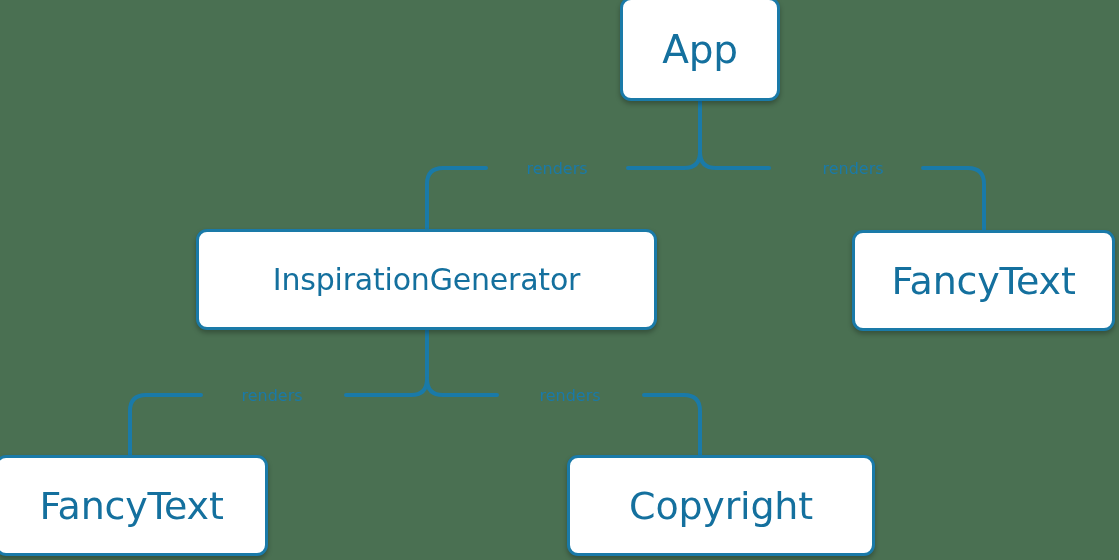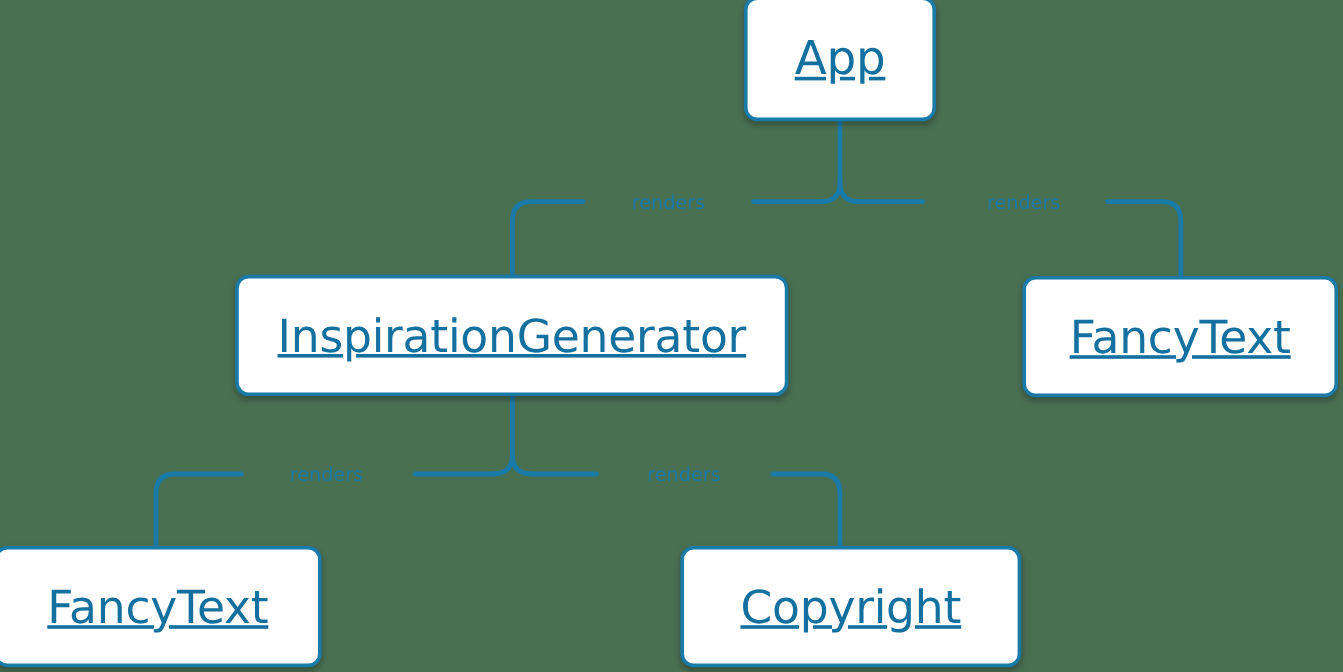--- a/index.html
+++ b/index.html
@@ -38,30 +38,29 @@
     color: #14709e;
     box-shadow: 0 3px 5px rgba(0,0,0,0.28);
     z-index: 2;
   }
   .node-label {
     font-size: 38px;
     font-weight: 400;
     letter-spacing: -0.2px;
     line-height: 1;
     white-space: nowrap;
-    text-decoration: underline;
   }
   #node-app        { left: 620px; top: -3px;  width: 160px; height: 104px; }
   #node-inspgen    { left: 196px; top: 229px; width: 461px; height: 101px; }
   #node-fancy-right{ left: 852px; top: 230px; width: 263px; height: 101px; }
   #node-fancy-left { left: -5px;  top: 455px; width: 273px; height: 101px; }
-  #node-copyright  { left: 567px; top: 455px; width: 284px; height: 101px; }
+  #node-copyright  { left: 567px; top: 455px; width: 308px; height: 101px; }
 
   #node-app .node-label         { font-size: 39px; }
-  #node-inspgen .node-label     { font-size: 38px; }
+  #node-inspgen .node-label     { font-size: 30px; }
   #node-fancy-right .node-label { font-size: 38px; }
   #node-fancy-left .node-label  { font-size: 38px; }
   #node-copyright .node-label   { font-size: 38px; }
 
   .edge-label {
     position: absolute;
     color: #1a7aa8;
     font-size: 16px;
     font-weight: 500;
     line-height: 1;

